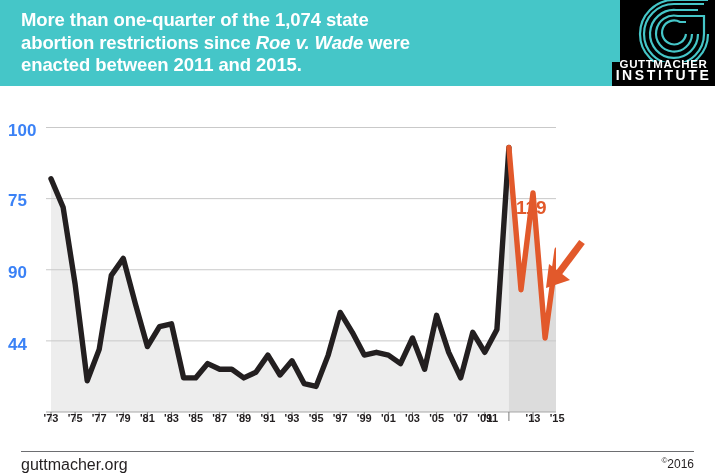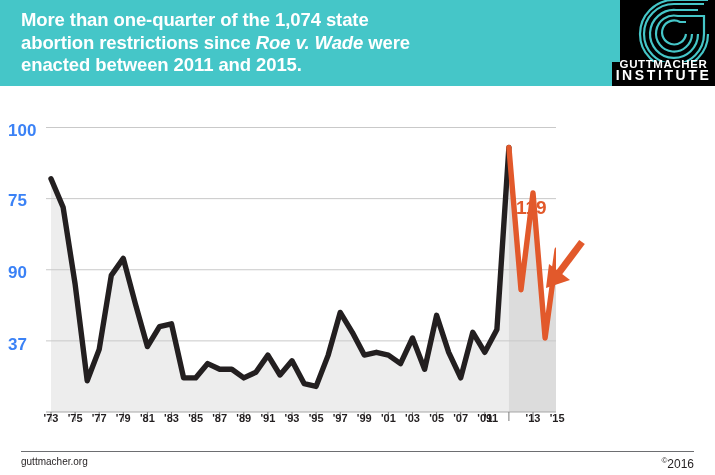--- a/index.html
+++ b/index.html
@@ -82,21 +82,21 @@
     line-height:21px;
     white-space:nowrap;
   }
   
   #footer-rule{
     position:absolute;left:21px;top:451px;width:673px;height:1px;
     background:#6d6e71;
   }
   #footer-left{
     position:absolute;left:21px;top:456px;
-    font-size:10px;color:#231f20;
+    font-size:16px;color:#231f20;
   }
   #footer-right{
     position:absolute;right:21px;top:456px;
     font-size:12px;color:#231f20;
   }
   #footer-right .cmark{font-size:8px;vertical-align:super;}
 </style>
 </head>
 <body>
 
@@ -121,21 +121,21 @@
     <div id="logo-word">GUTTMACHER</div>
     <div id="logo-sub">INSTITUTE</div>
   </div>
 </div>
 
 <div id="chart-area">
 
   <div class="ylabel" style="left:8px;top:35px;">100</div>
   <div class="ylabel" style="left:8px;top:105px;">75</div>
   <div class="ylabel" style="left:8px;top:177px;">90</div>
-  <div class="ylabel" style="left:8px;top:249px;">37</div>
+  <div class="ylabel" style="left:8px;top:249px;">44</div>
 
   <svg id="plot" viewBox="0 0 510 330" preserveAspectRatio="none">
 
     <polygon id="fill-main" fill="#ededed" stroke="none" points="5.0,290 5.0,56.7 17.1,85.2 29.1,162.0 41.2,258.7 53.2,227.4 65.3,153.4 77.3,136.4 89.4,181.9 101.4,224.6 113.5,204.7 125.5,201.8 137.6,255.9 149.6,255.9 161.7,241.6 173.7,247.3 185.8,247.3 197.8,255.9 209.9,250.2 221.9,233.1 234.0,253.0 246.0,238.8 258.1,261.6 270.1,264.4 282.2,233.1 294.2,190.4 306.3,210.3 318.3,233.1 330.4,230.3 342.4,233.1 354.5,241.6 366.5,216.0 378.6,247.3 390.6,193.3 402.7,230.3 414.7,255.9 426.8,210.3 438.8,230.3 450.9,207.5 462.9,25.4 462.9,290"></polygon>
     <polygon id="fill-hl" fill="#dcdcdc" stroke="none" points="462.9,290 462.9,25.4 475.0,167.7 487.0,70.9 499.1,216.0 511.1,127.8 511.1,290"></polygon>
 
     <g id="gridlines" stroke="#c9c9c9" stroke-width="1">
         <line x1="0" x2="510" y1="218.875" y2="218.875"></line>
         <line x1="0" x2="510" y1="147.75" y2="147.75"></line>
         <line x1="0" x2="510" y1="76.625" y2="76.625"></line>

